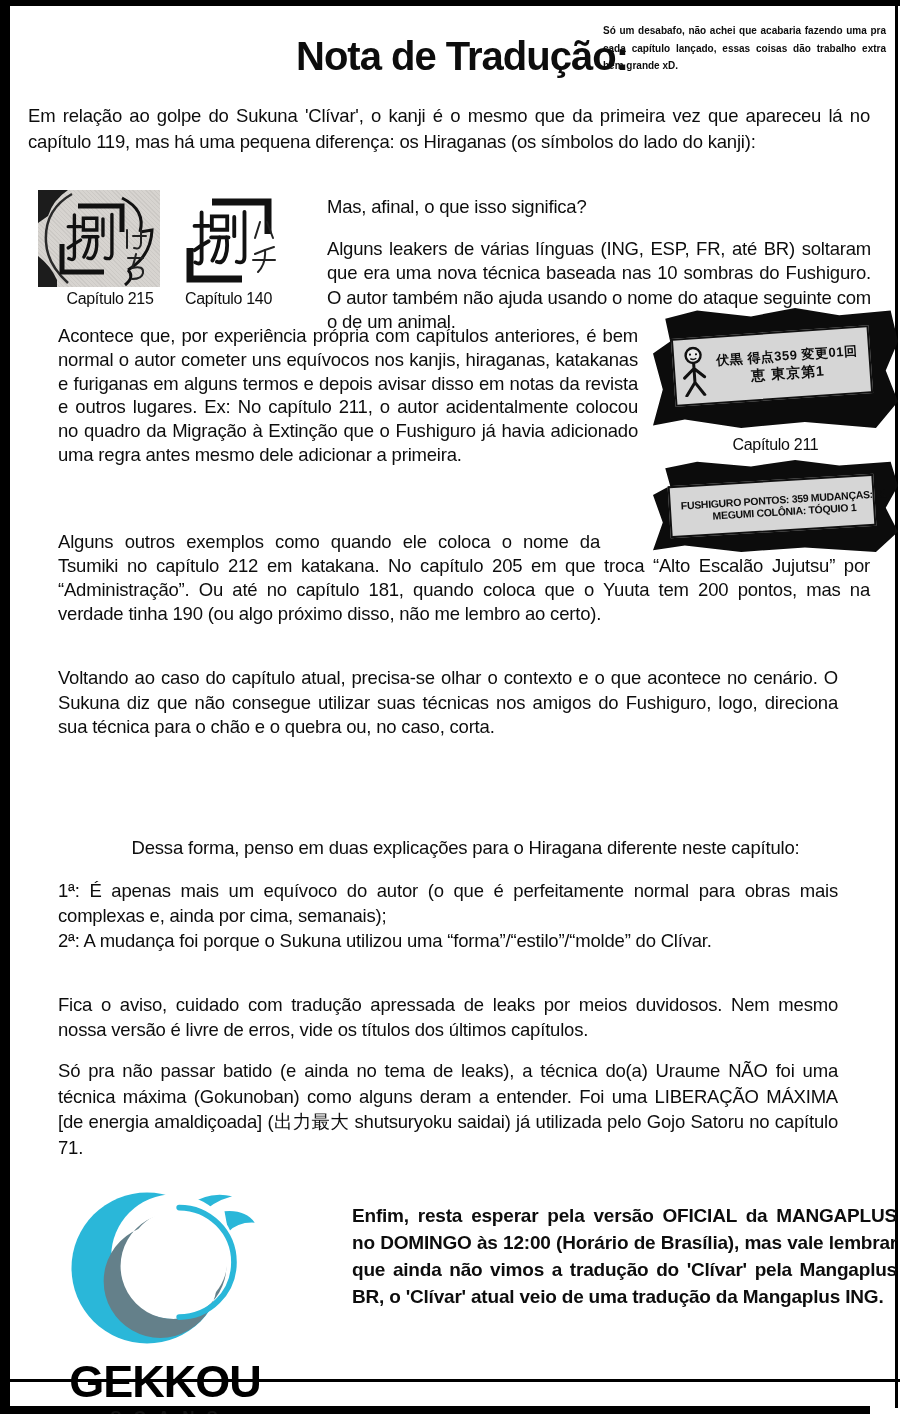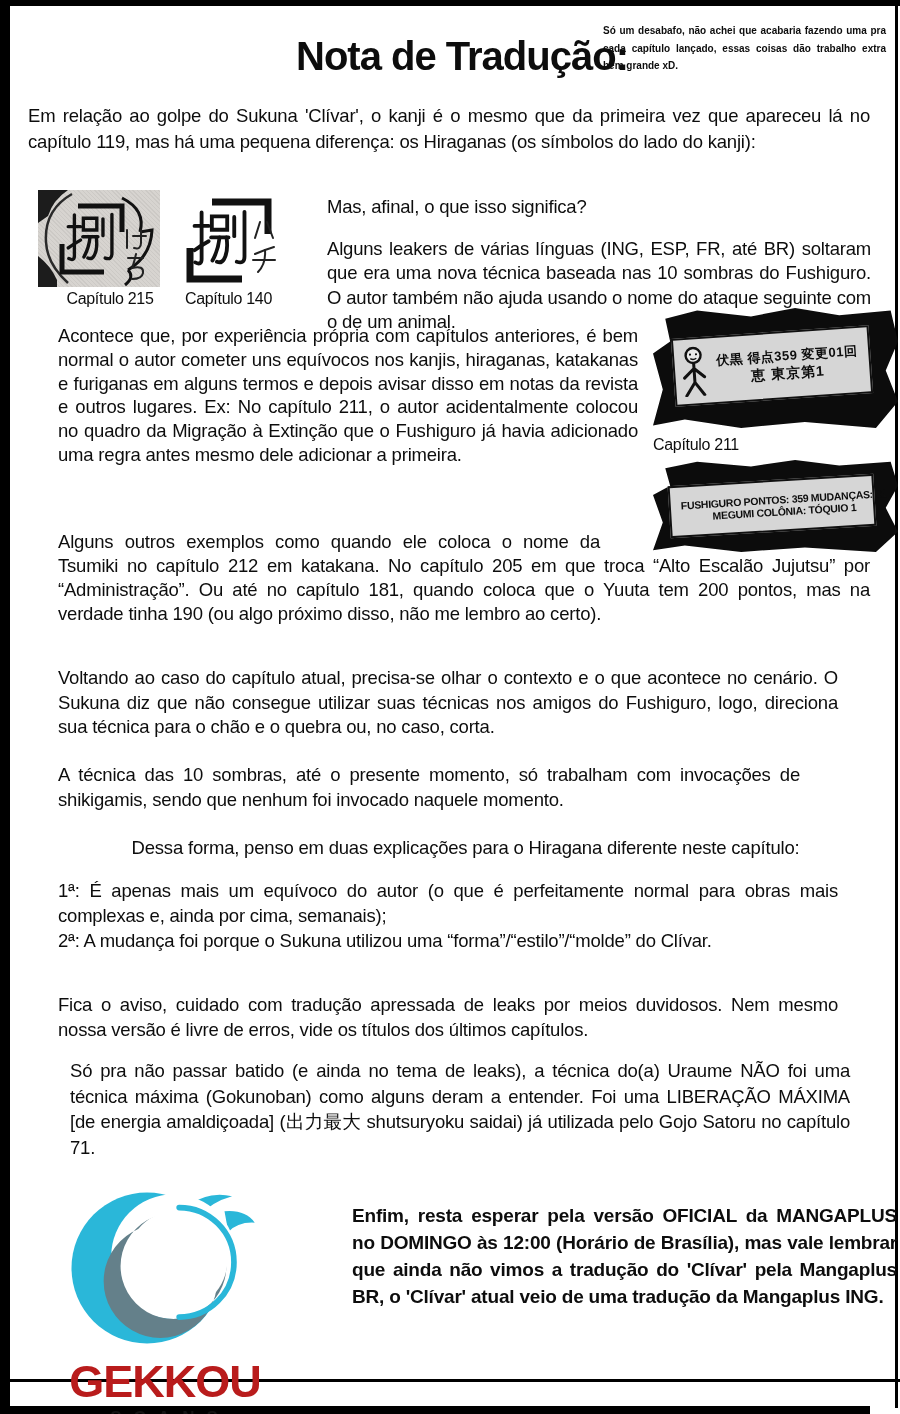--- a/index.html
+++ b/index.html
@@ -29,21 +29,21 @@
   .p-significa p{margin:17px;}
   .p-acontece{left:58px;top:324px;width:580px;line-height:23.8px;}
   .p-exemplos{left:58px;top:530px;width:812px;line-height:24px;}
   .p-exemplos .spacer{float:right;width:270px;height:22px;}
   .p-voltando{left:58px;top:666px;width:780px;line-height:24.5px;}
   .p-tecnica{left:58px;top:763px;width:742px;line-height:24.5px;}
   .p-dessa{left:58px;top:836px;width:815px;text-align:center;}
   .p-expl1{left:58px;top:878px;width:780px;line-height:25px;}
   .p-expl2{left:58px;top:928px;width:740px;line-height:25px;}
   .p-aviso{left:58px;top:993px;width:780px;line-height:24.5px;}
-  .p-leaks{left:58px;top:1058px;width:780px;line-height:25.5px;margin-left:12px;}
+  .p-leaks{left:58px;top:1058px;width:780px;line-height:25.5px;}
   .p-final{left:352px;top:1202px;width:545px;font-size:19px;font-weight:700;line-height:27px;letter-spacing:-0.2px;}
 
   
   .fig{position:absolute;}
   .fig-215{left:38px;top:190px;width:144px;}
   .fig-119{left:180px;top:194px;width:97px;}
   .figbox{position:relative;}
   .fig-215 .figbox{width:122px;height:97px;background:#d7d4d0;
     background-image:repeating-linear-gradient(45deg,rgba(0,0,0,.05) 0 1px,transparent 1px 3px);}
   .fig-119 .figbox{width:97px;height:93px;background:#fff;}
@@ -57,25 +57,25 @@
   .blob{position:absolute;inset:0;background:#0c0c0c;
     clip-path:polygon(5% 9%,18% 2%,40% 7%,58% 0%,76% 6%,97% 2%,100% 28%,95% 52%,100% 78%,91% 100%,62% 95%,36% 100%,13% 93%,0% 98%,4% 68%,0% 38%,7% 28%);}
   .plate{position:absolute;background:#d6d6d6;border:2px solid #111;display:flex;align-items:center;gap:5px;box-sizing:border-box;}
   .panel-jp .plate{left:20px;top:24px;width:198px;height:68px;transform:rotate(-4deg);padding:3px 6px;}
   .panel-pt .plate{left:16px;top:20px;width:206px;height:52px;transform:rotate(-3.5deg);padding:2px 5px;}
   .plate-lines{flex:1;text-align:center;}
   .jp-l1{font-size:13px;font-weight:700;letter-spacing:0.5px;}
   .jp-l2{font-size:14px;font-weight:700;letter-spacing:1px;}
   .pt-l1{font-size:10.5px;font-weight:700;letter-spacing:-0.3px;white-space:nowrap;}
   .pt-l2{font-size:10.5px;font-weight:700;letter-spacing:-0.3px;}
-  .panel-cap{text-align:left;font-size:16px;margin:8px 0 6px;letter-spacing:-0.3px;}
+  .panel-cap{text-align:center;font-size:16px;margin:8px 0 6px;letter-spacing:-0.3px;}
 
   
   .logo{position:absolute;left:56px;top:1183px;width:218px;text-align:center;}
-  .logo-name{font-size:45px;font-weight:800;letter-spacing:-1px;color:#b91c1c;line-height:1.0;margin-top:2px;}
+  .logo-name{font-size:45px;font-weight:800;letter-spacing:-1px;color:#000000;line-height:1.0;margin-top:2px;}
   .logo-sub{font-size:17px;font-weight:700;letter-spacing:12px;margin-left:10px;color:#141414;margin-top:4px;}
 </style>
 </head>
 <body>
 
 <div class="page">
 
   <div class="b-top"></div>
   <div class="b-left"></div>
   <div class="b-right"></div>
@@ -189,21 +189,20 @@
           <div class="pt-l1">FUSHIGURO PONTOS: 359 MUDANÇAS: 01</div>
           <div class="pt-l2">MEGUMI COLÔNIA: TÓQUIO 1</div>
         </div>
       </div>
     </div>
   </div>
 
   <p class="para p-exemplos"><span class="spacer"></span><span>Alguns outros exemplos como quando ele coloca o nome da Tsumiki no capítulo 212 em katakana. No capítulo 205 em que troca “Alto Escalão Jujutsu” por “Administração”. Ou até no capítulo 181, quando coloca que o Yuuta tem 200 pontos, mas na verdade tinha 190 (ou algo próximo disso, não me lembro ao certo).</span></p>
 
   <p class="para p-voltando">Voltando ao caso do capítulo atual, precisa-se olhar o contexto e o que acontece no cenário. O Sukuna diz que não consegue utilizar suas técnicas nos amigos do Fushiguro, logo, direciona sua técnica para o chão e o quebra ou, no caso, corta.</p>
-  <p class="para p-tecnica">A técnica das 10 sombras, até o presente momento, só trabalham com invocações de shikigamis, sendo que nenhum foi invocado naquele momento.</p>
   <p class="para p-dessa">Dessa forma, penso em duas explicações para o Hiragana diferente neste capítulo:</p>
   <p class="para p-expl1">1ª: É apenas mais um equívoco do autor (o que é perfeitamente normal para obras mais complexas e, ainda por cima, semanais);</p>
   <p class="para p-expl2">2ª: A mudança foi porque o Sukuna utilizou uma “forma”/“estilo”/“molde” do Clívar.</p>
   <p class="para p-aviso">Fica o aviso, cuidado com tradução apressada de leaks por meios duvidosos. Nem mesmo nossa versão é livre de erros, vide os títulos dos últimos capítulos.</p>
   <p class="para p-leaks">Só pra não passar batido (e ainda no tema de leaks), a técnica do(a) Uraume NÃO foi uma técnica máxima (Gokunoban) como alguns deram a entender. Foi uma LIBERAÇÃO MÁXIMA [de energia amaldiçoada] (出力最大 shutsuryoku saidai) já utilizada pelo Gojo Satoru no capítulo 71.</p>
 
   <div class="logo">
     <svg width="200" height="170" viewBox="0 0 210 180">
       <circle cx="86" cy="90" r="80" fill="#2AB7D9"></circle>
       <path d="M128 24 Q152 8 176 14 Q154 20 140 36 Z" fill="#2AB7D9"></path>

